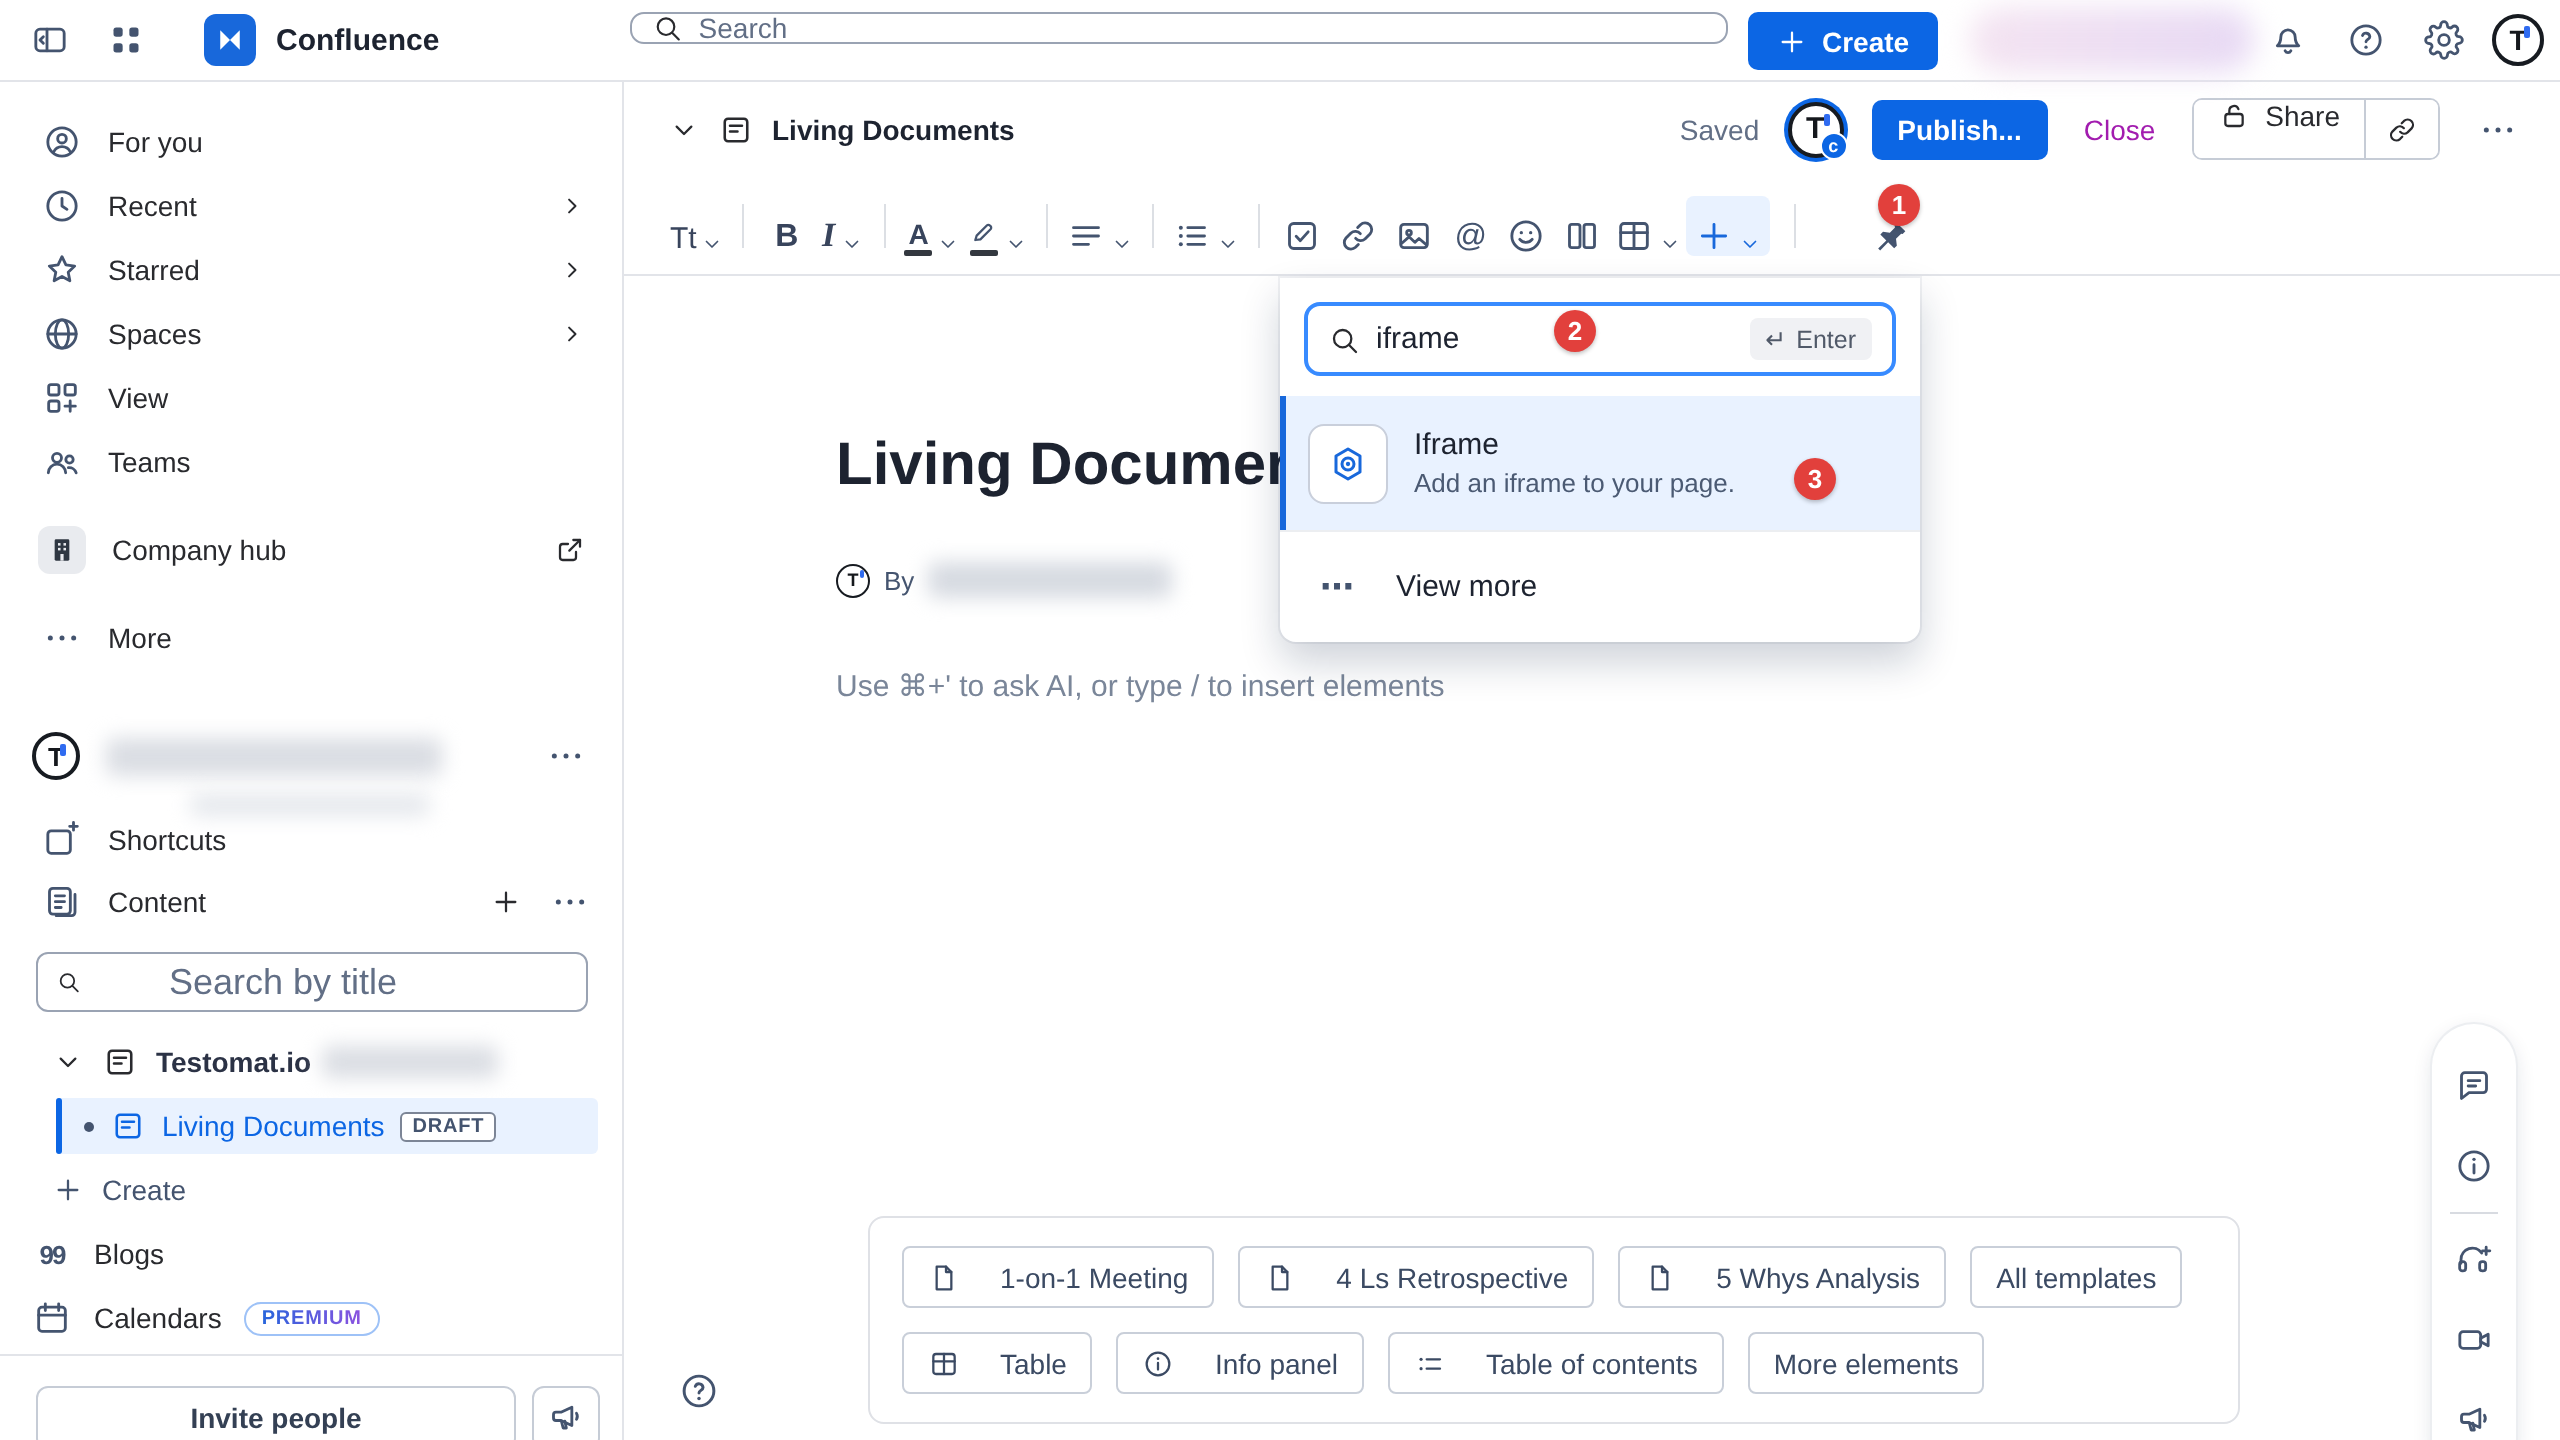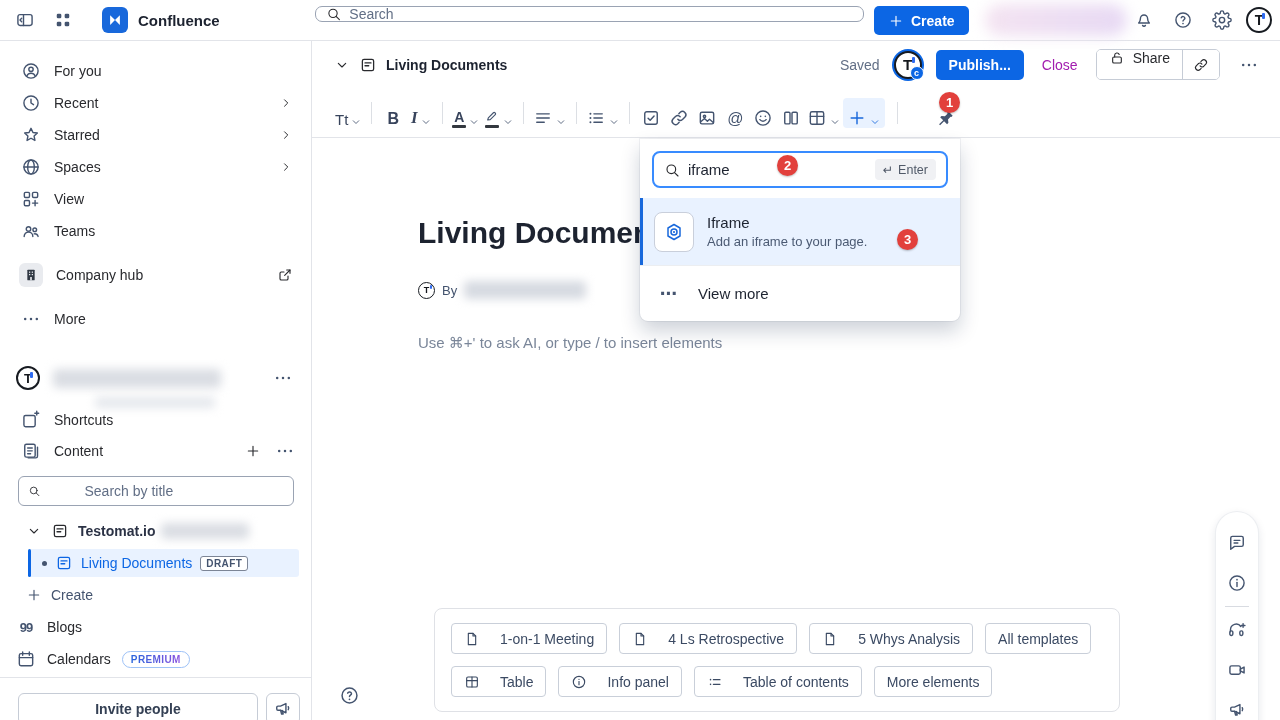--- a/index.html
+++ b/index.html
@@ -36,21 +36,21 @@
   .tav17 .tick { width:2px; height:4px; top:2px; right:2px; }
   .edit-badge { position:absolute; right:-4px; bottom:-3px; width:14px; height:14px; border-radius:50%; background:#0c66e4; color:#fff; font-size:9px; font-weight:700; display:flex; align-items:center; justify-content:center; border:1.5px solid #fff; }
 
   
   .sidebar { position:absolute; left:0; top:41px; width:312px; bottom:0; background:#fff; border-right:1px solid #e2e4e9; z-index:20; }
   .srow { position:absolute; left:0; right:0; height:32px; display:flex; align-items:center; padding-left:21px; gap:13px; font-size:14px; color:#292a2e; cursor:pointer; }
   .srow .chev-right { position:absolute; right:18px; }
   .hub-tile { width:24px; height:24px; border-radius:6px; background:#e9ebef; display:flex; align-items:center; justify-content:center; margin-left:-2px; }
   .srow-actions { position:absolute; right:16px; display:flex; gap:14px; align-items:center; }
   .side-search { position:absolute; left:18px; top:435px; width:276px; height:30px; border:1px solid #9aa3b3; border-radius:6px; display:flex; align-items:center; gap:8px; padding:0 9px; background:#fff; }
-  .side-search input { border:none; outline:none; width:100%; font-size:14px; background:transparent;margin-left:36px; }
+  .side-search input { border:none; outline:none; width:100%; font-size:18px; background:transparent;margin-left:36px; }
   .side-search input::placeholder { color:#626f86; }
   .tree-selected { position:absolute; left:28px; right:12px; top:508px; height:28px; background:#e9f2ff; border-radius:3px; display:flex; align-items:center; gap:8px; padding-left:14px; cursor:pointer; }
   .tree-selected .indicator { position:absolute; left:0; top:0; bottom:0; width:3px; background:#0c66e4; border-radius:2px; }
   .bullet { width:5px; height:5px; border-radius:50%; background:#44546f; flex:none; }
   .page-link { color:#0c66e4; font-size:14px; }
   .draft-badge { border:1px solid #7c8596; border-radius:3px; font-size:10px; font-weight:700; letter-spacing:.4px; color:#44546f; padding:1px 5px; background:#fff; }
   .premium-badge { border:1px solid #9ec2f7; border-radius:10px; font-size:10px; font-weight:700; letter-spacing:.4px; padding:2px 8px; background:linear-gradient(90deg,#1868db,#9b4fe0); -webkit-background-clip:text; background-clip:text; color:transparent; }
   .quote99 { font-weight:700; font-size:13px; letter-spacing:-1px; color:#44546f; width:20px; text-align:center; }
   .side-div { position:absolute; left:0; right:0; top:636px; height:1px; background:#e2e4e9; }
   .invite-btn { position:absolute; left:18px; top:652px; width:240px; height:32px; border:1px solid #c6ccd6; border-radius:6px; background:#fff; font-size:14px; font-weight:600; color:#344054; font-family:inherit; cursor:pointer; }

